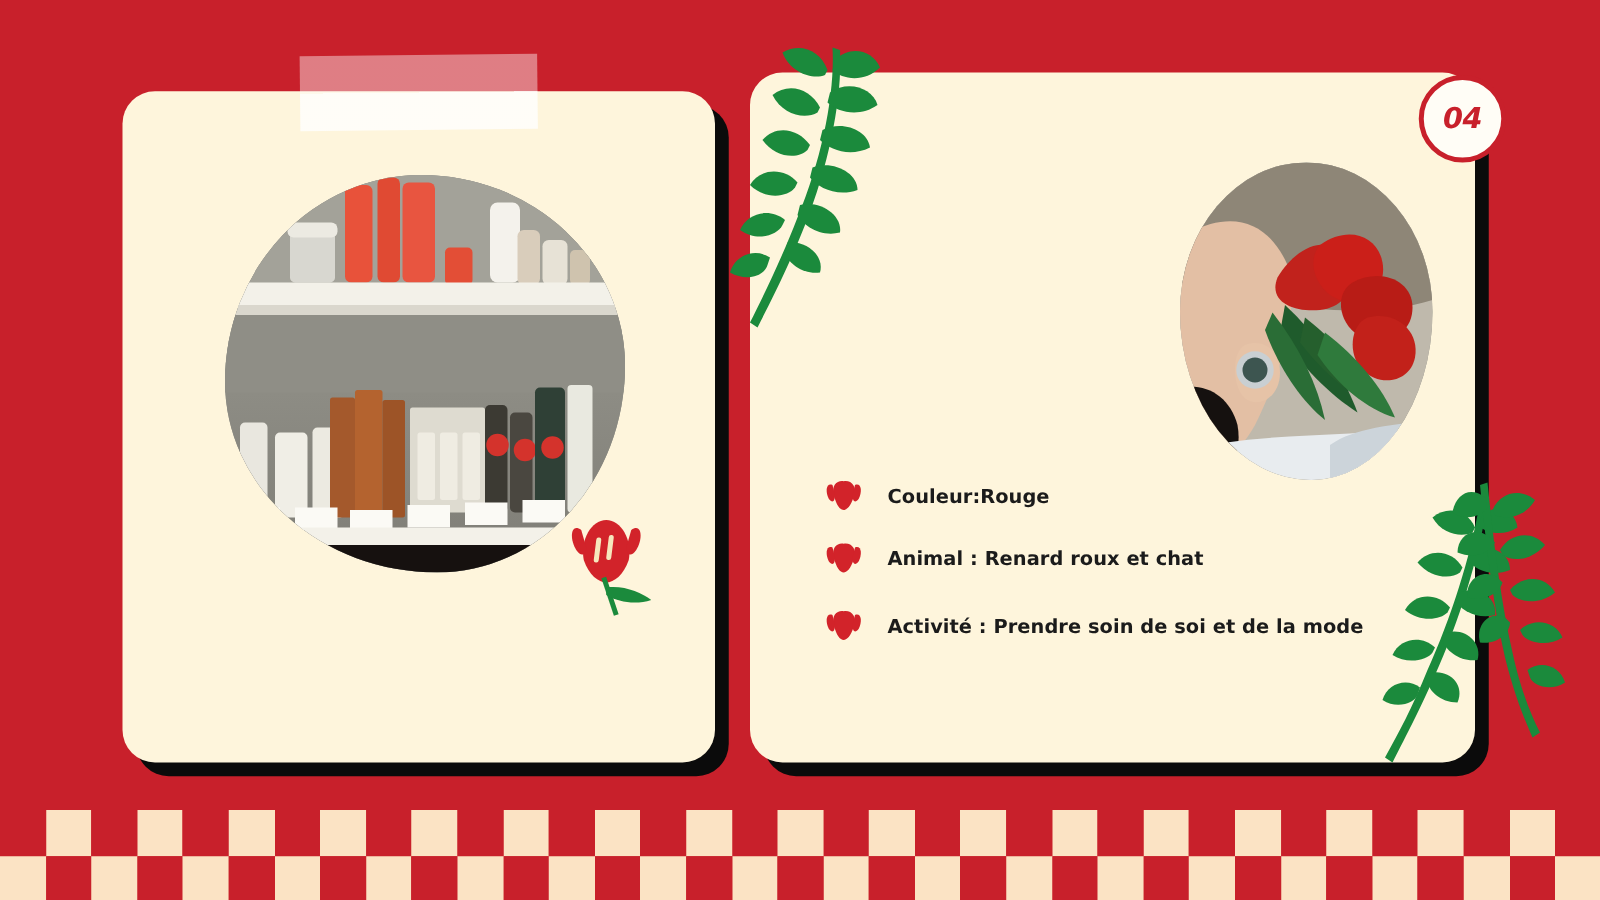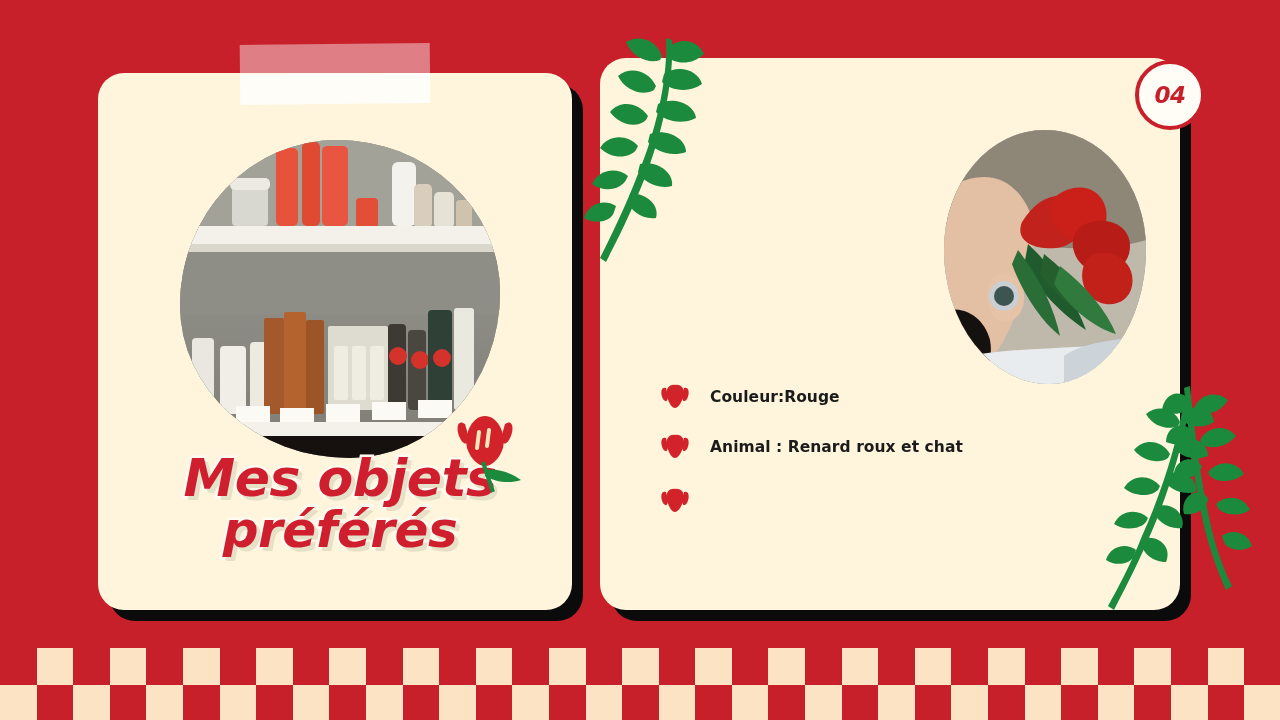--- a/index.html
+++ b/index.html
@@ -325,24 +325,20 @@
       <path d="M20 52 C17 36 26 20 38 20 C50 20 59 36 56 52 C52 64 44 70 38 70 C32 70 24 64 20 52 Z" fill="#d2232a"></path>
       <path d="M18 28 C10 22 8 34 14 44 C18 50 22 48 22 42 Z" fill="#d2232a"></path>
       <path d="M58 28 C66 22 68 34 62 44 C58 50 54 48 54 42 Z" fill="#d2232a"></path>
       <path d="M32 36 L30 52" stroke="#f6e7bd" stroke-width="4" stroke-linecap="round"></path>
       <path d="M42 34 L40 50" stroke="#f6e7bd" stroke-width="4" stroke-linecap="round"></path>
       <path d="M36 66 L46 96" stroke="#1b8a3c" stroke-width="4" fill="none"></path>
       <path d="M38 74 C52 72 66 78 74 84 C62 88 48 86 38 80 Z" fill="#1b8a3c"></path>
     </svg>
   </div>
 
-  <div class="title-block">
-    <div class="title-line l1">Mes objets</div>
-    <div class="title-line l2">préférés</div>
-  </div>
 
   <div class="card card-right"></div>
 
   <div class="photo-blob photo-right">
     <svg viewBox="0 0 202 254" preserveAspectRatio="none">
       <rect x="0" y="0" width="202" height="254" fill="#bfb9ac"></rect>
       <path d="M0 0 H202 V110 C150 126 80 118 0 96 Z" fill="#8e8677"></path>
       <path d="M0 60 C40 36 70 46 86 82 C96 120 80 170 60 210 C40 246 10 254 0 254 Z" fill="#e3bfa4"></path>
       <path d="M0 180 C22 176 40 188 46 210 C50 232 40 250 28 254 L0 254 Z" fill="#15110f"></path>
       <path d="M52 146 C68 140 80 152 80 168 C80 186 66 196 54 190 C42 184 40 152 52 146 Z" fill="#e6c3a7"></path>
@@ -387,20 +383,21 @@
     </div>
 
     <div class="bullet-row" style="margin-top:4px">
       <span class="bullet-icon">
         <svg viewBox="0 0 34 30">
           <path d="M9 14 C7 6 12 2 17 3 C23 2 28 7 25 15 C23 23 19 26 17 26 C14 26 11 22 9 14 Z" fill="#d2232a"></path>
           <path d="M8 6 C3 4 2 11 5 17 C8 21 10 19 10 14 Z" fill="#d2232a"></path>
           <path d="M26 6 C31 4 32 11 29 17 C26 21 24 19 24 14 Z" fill="#d2232a"></path>
         </svg>
       </span>
+      <span class="bullet-text">Activité : Prendre soin de soi et de la mode</span>
     </div>
 
   </div>
 
   <div class="page-badge">
     <span>04</span>
   </div>
 
   <div class="branch branch-top">
     <svg width="130" height="232" viewBox="0 0 130 232">

